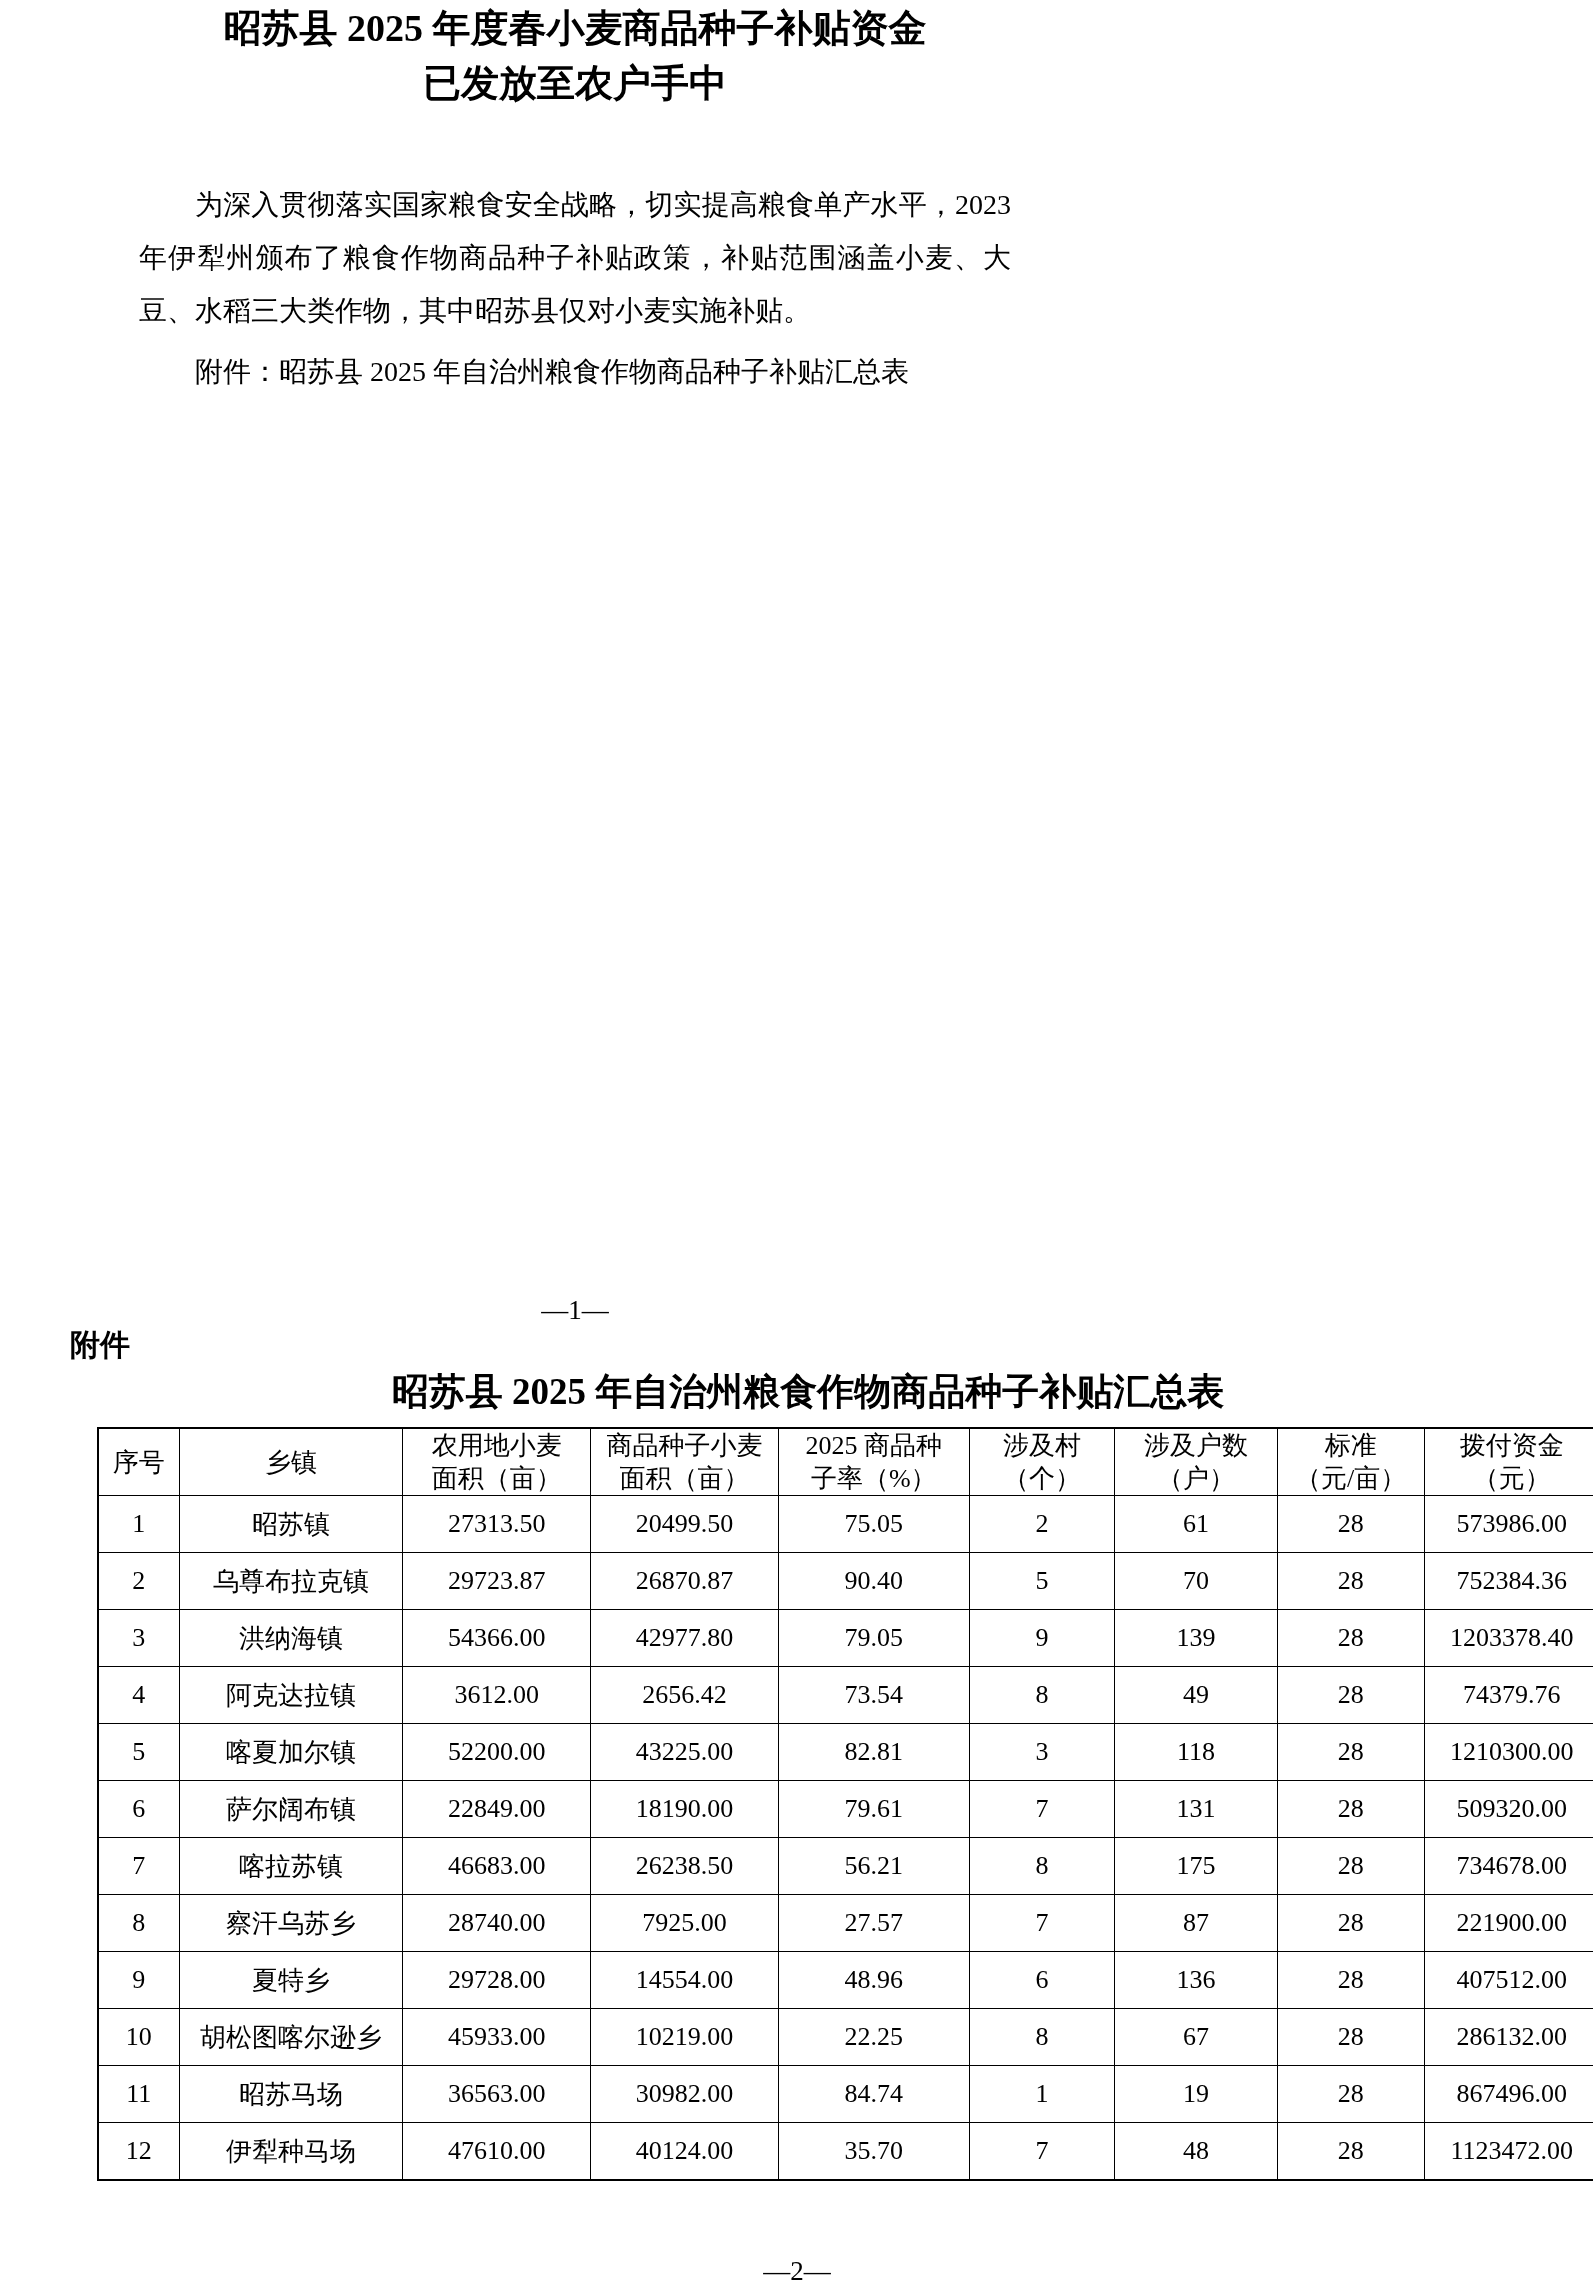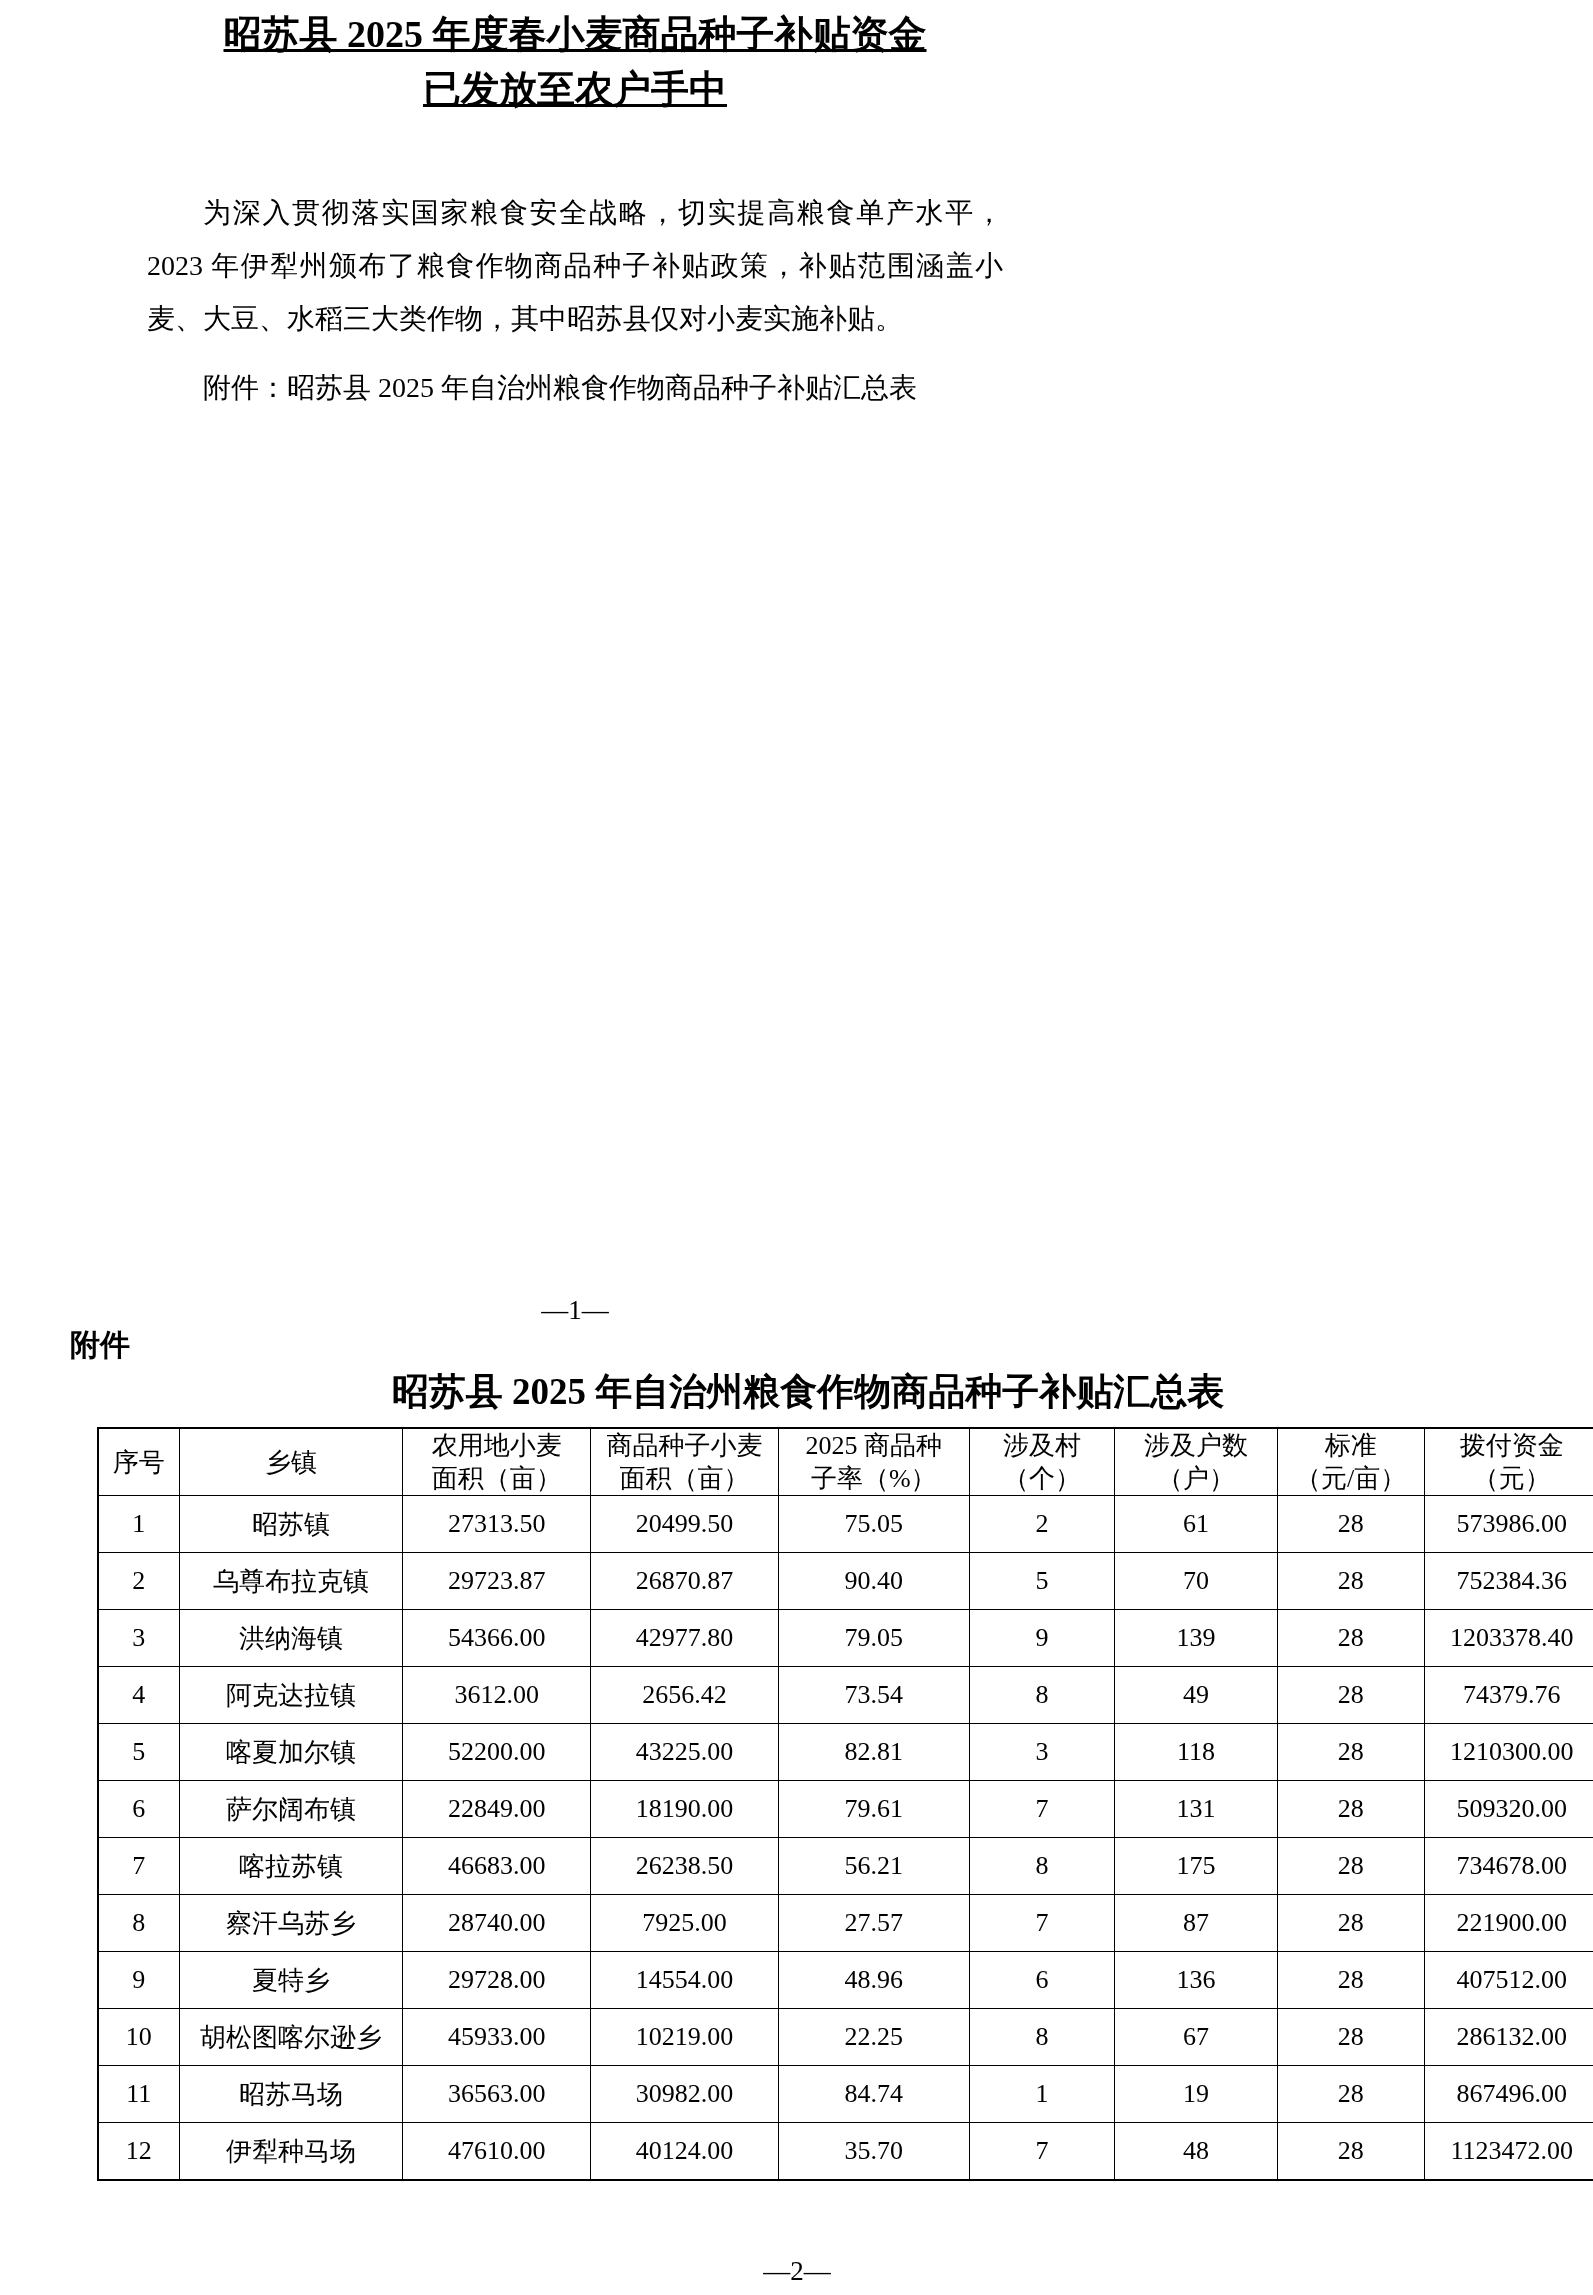--- a/index.html
+++ b/index.html
@@ -7,28 +7,28 @@
     position:relative;
     width:1594px;
     height:2295px;
     margin:0 auto;
     background:#ffffff;
     color:#000;
     font-family:"Liberation Serif","DejaVu Serif",serif;
     overflow:hidden;
   }
   .doc-title{
-    position:absolute;top:7px;left:131px;width:888px;
-    text-align:center;font-weight:700;font-size:38px;line-height:55px;text-decoration:underline;
+    position:absolute;top:1px;left:131px;width:888px;
+    text-align:center;font-weight:700;font-size:38px;line-height:55px;
   }
   .body-text{
     position:absolute;top:170px;left:131px;width:888px;
     font-size:28px;line-height:53px;text-align:justify;
   }
-  .body-text p{margin:16px;text-indent:2em;}
+  .body-text p{margin:8px;text-indent:2em;}
   .attach-note{margin-top:55px;text-indent:2em;}
   .signature{
     position:absolute;top:1106px;left:561px;width:341px;
     text-align:center;font-size:28px;line-height:57px;
   }
   .pg-num-1{
     position:absolute;top:1295px;left:131px;width:888px;
     text-align:center;font-size:27px;
   }
   .attach-label{

